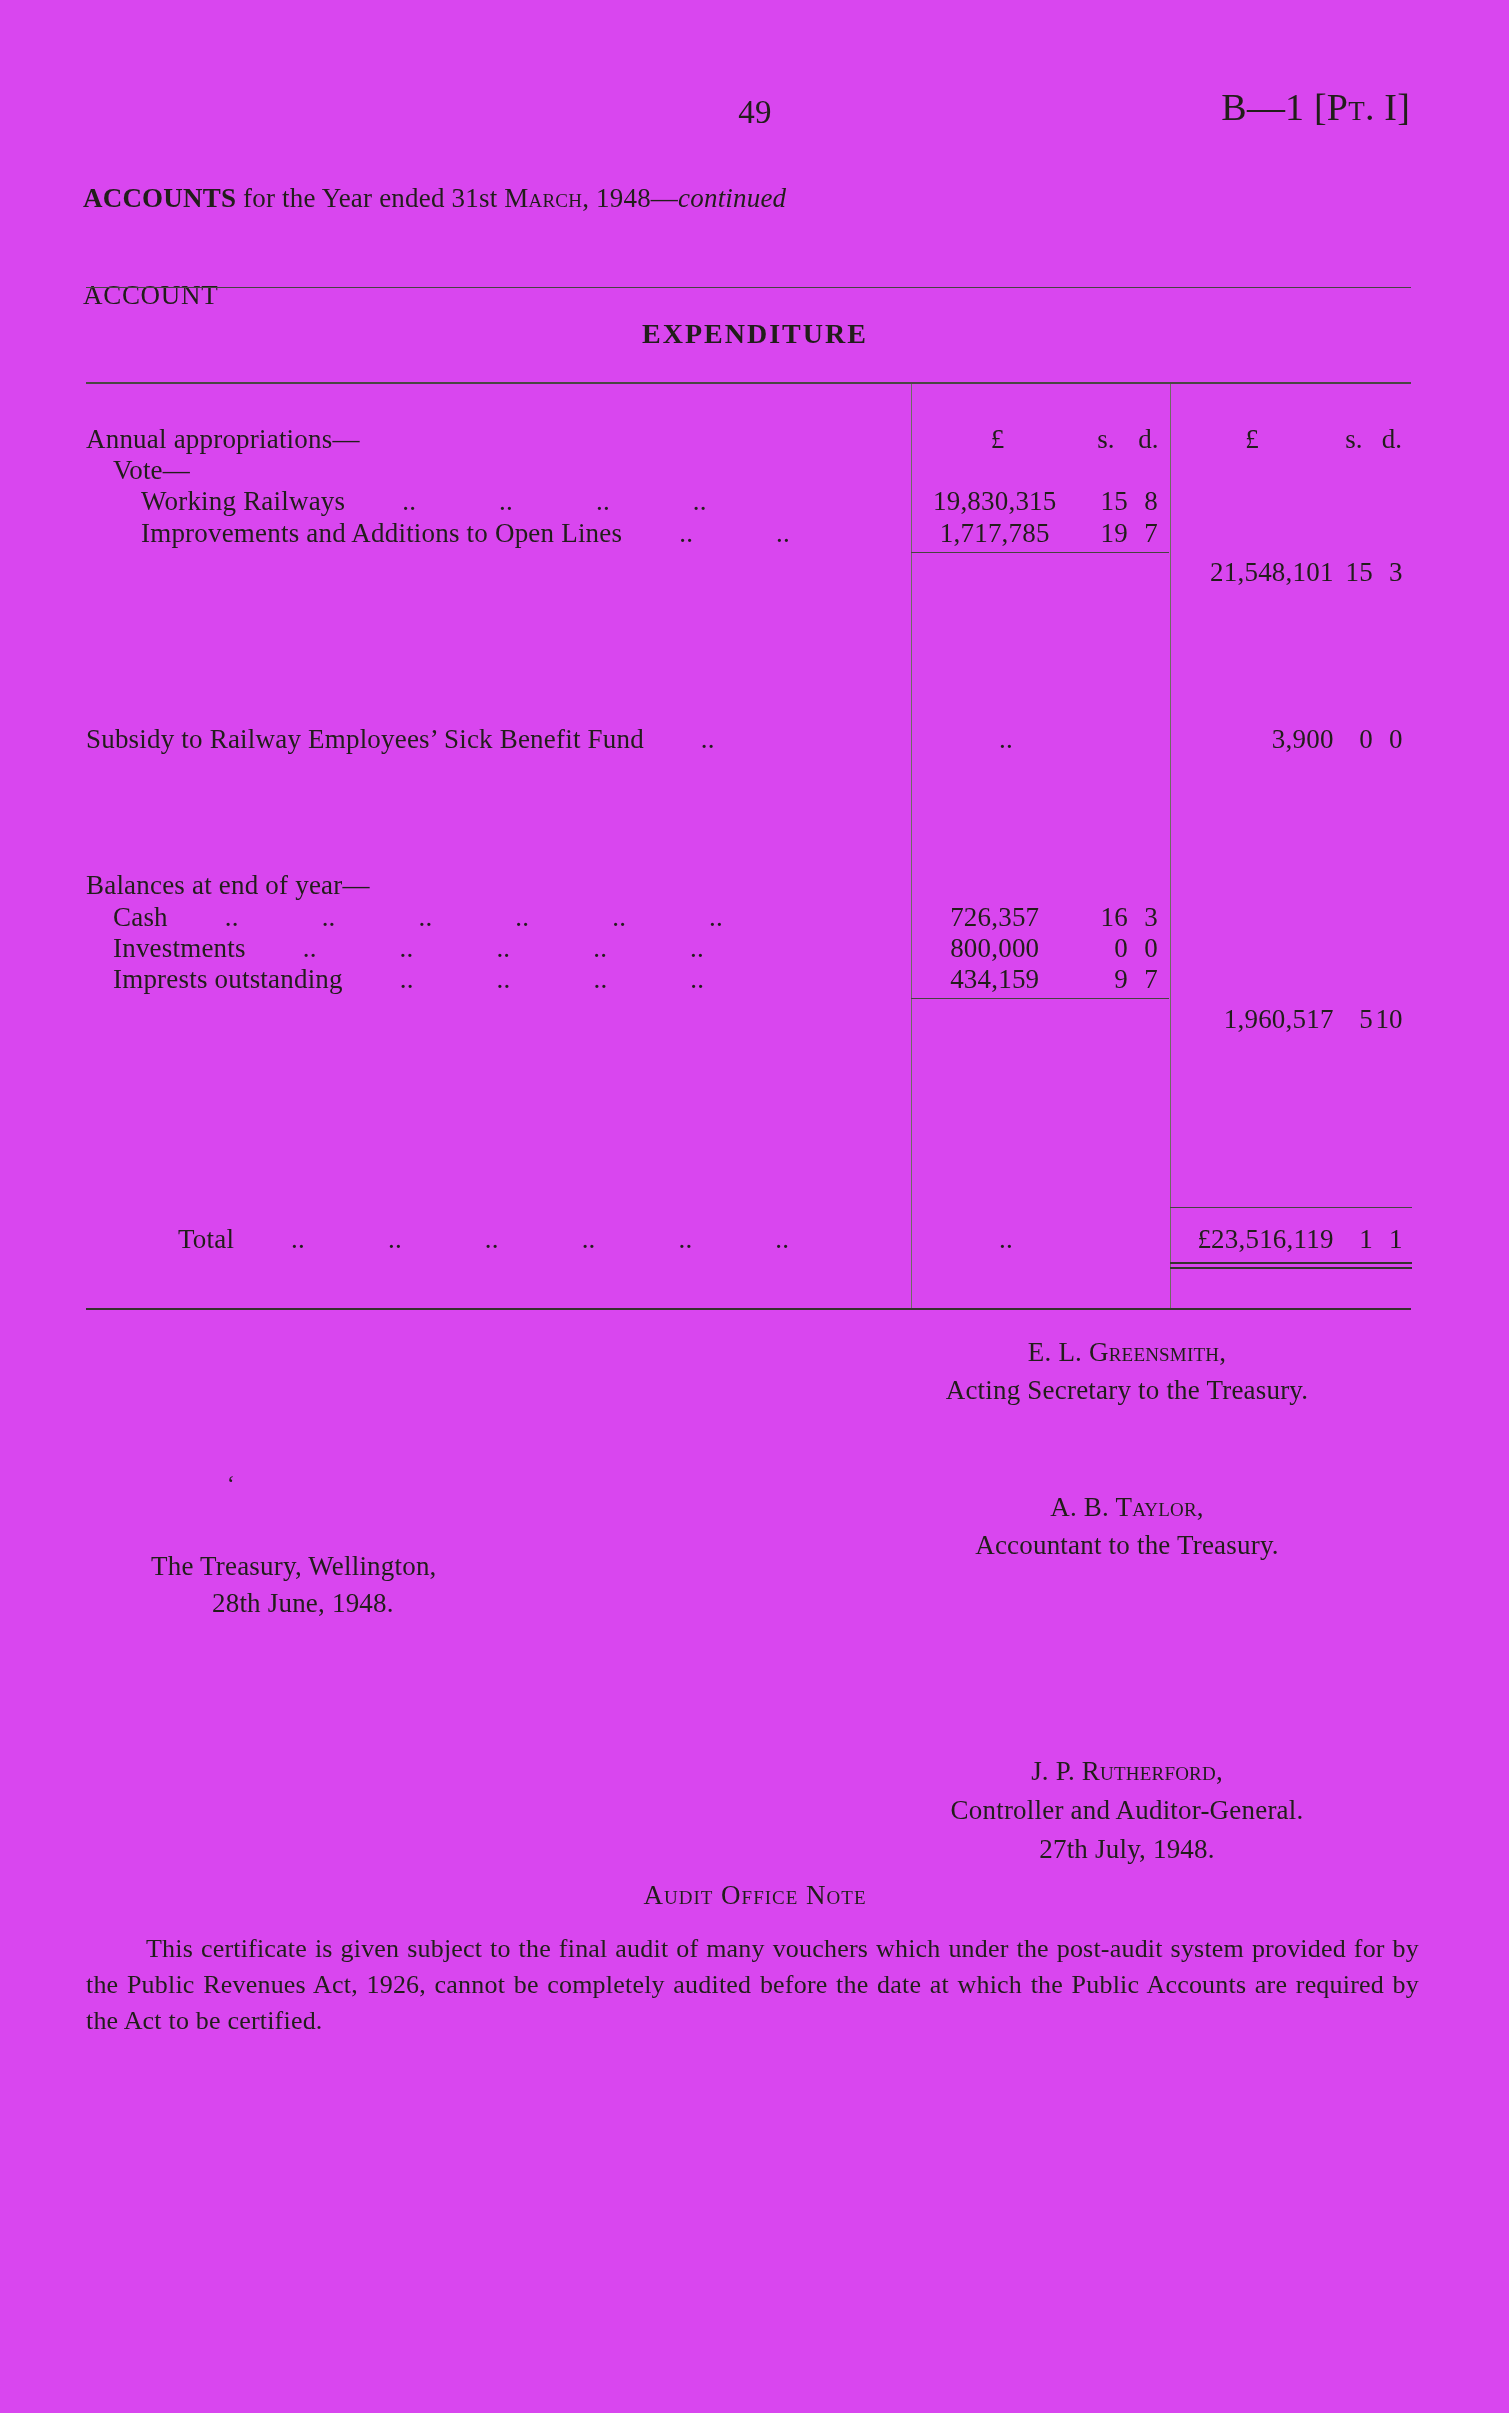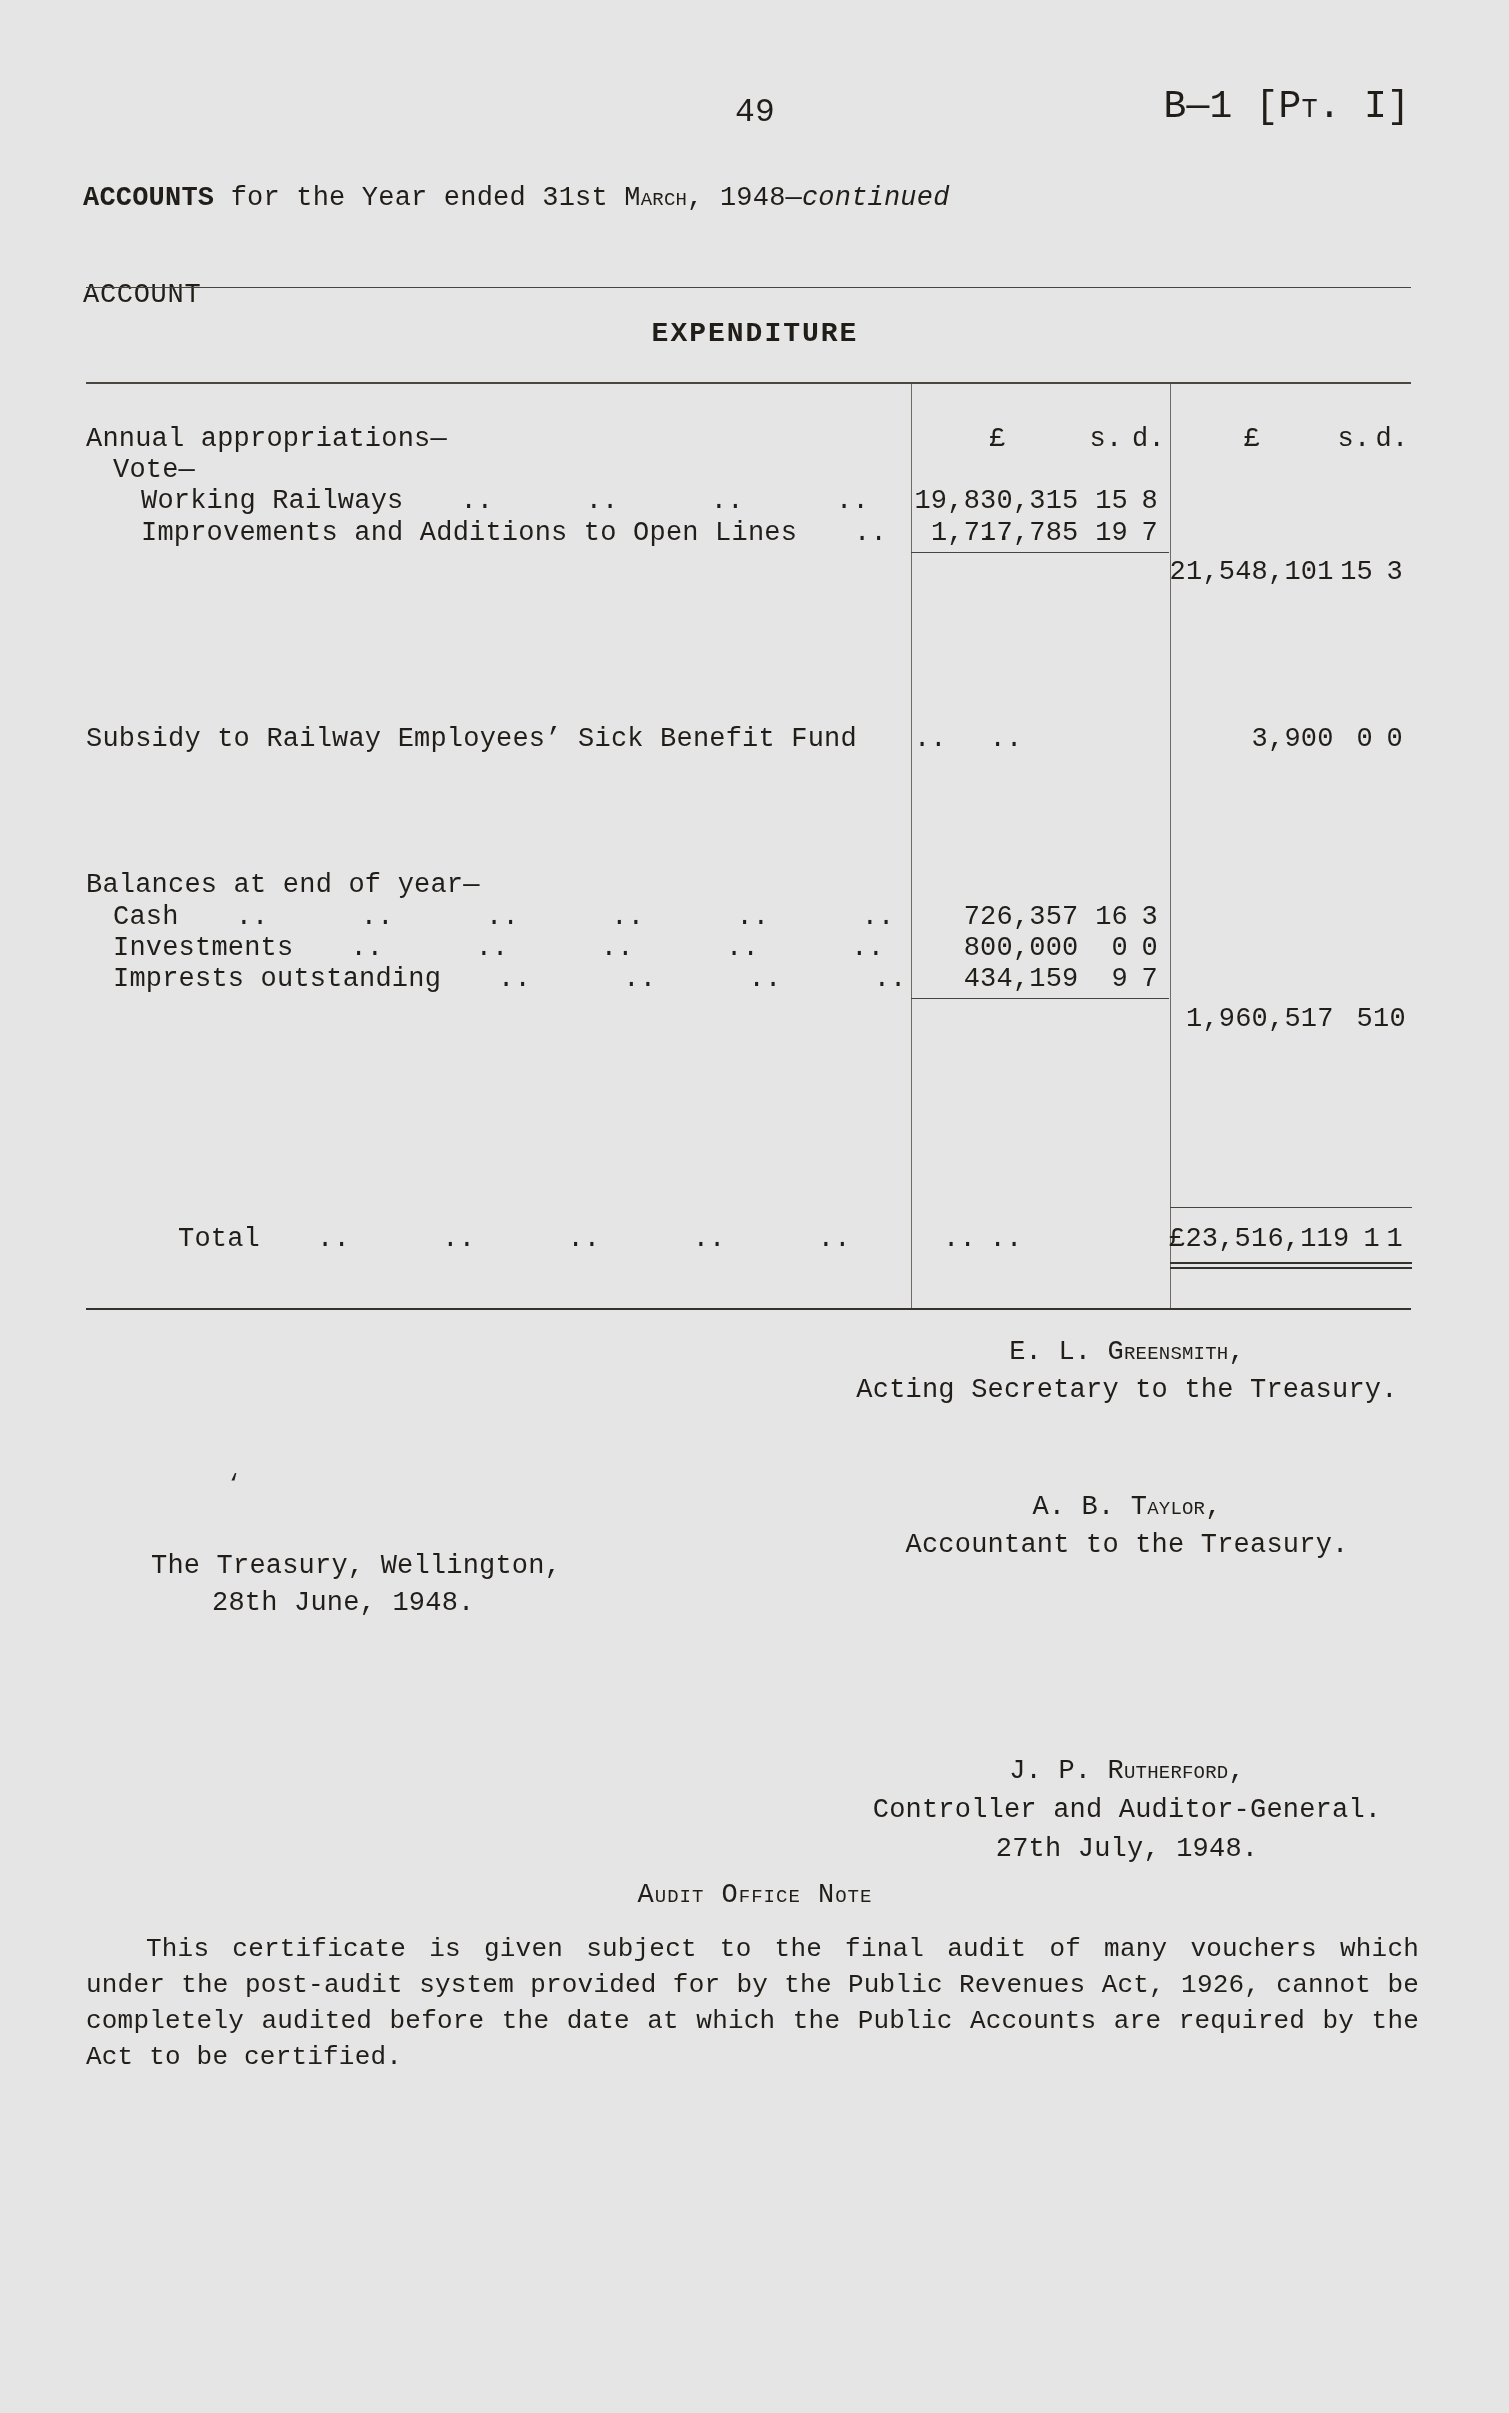--- a/index.html
+++ b/index.html
@@ -1,20 +1,20 @@
 <!DOCTYPE html>
 <html style="font-size:11px"><head>
 <meta charset="utf-8">
 <style>
   * { margin:0; padding:0; box-sizing:border-box; }
   html,body { background:#9a9a9a; }
   .page {
     position:relative; width:1510px; height:2413px; margin:0 auto;
-    background:#e5e5e5; color:#211e1a;
-    font-family:Liberation Mono, monospace;
+    background:#d946ef; color:#211e1a;
+    font-family:Liberation Serif, serif;
     font-size:27px; letter-spacing:0.2px; overflow:hidden;
   }
   .abs { position:absolute; white-space:nowrap; }
   .b { font-weight:bold; }
   .i { font-style:italic; }
   .sc { font-variant:small-caps; }
   .center { left:0; width:100%; text-align:center; }
 
   .page-number { top:94px; font-size:33px; }
   .doc-ref { top:85px; right:100px; font-size:38px; font-variant:small-caps;margin-left:20px; }
@@ -34,21 +34,21 @@
   }
   .vline { position:absolute; top:0; bottom:0; width:1.4px; background:#6e6a64; }
   .v1 { left:825px; } .v2 { left:1084px; }
 
   .row { position:absolute; left:0; width:100%; display:flex; line-height:31px; white-space:nowrap; }
   .desc { width:825px; }
   .ind1 { padding-left:27px; } .ind2 { padding-left:55px; } .indT { padding-left:92px; }
   .leader { word-spacing:76px; margin-left:57px; color:#211e1a; }
 
   .m1 { width:258px; display:flex; }
-  .m1 .p { flex:1; text-align:right; padding-right:5.5px; }
+  .m1 .p { flex:1; text-align:center; padding-right:5.5px; }
   .m1 .s { width:44px; text-align:right; }
   .m1 .d { width:41px; text-align:right; padding-right:11px; }
 
   .m2 { width:242px; display:flex; }
   .m2 .p { flex:1; text-align:right; padding-right:1.4px; }
   .m2 .s { width:38px; text-align:right; }
   .m2 .d { width:38px; text-align:right; padding-right:8.2px; }
 
   .m1.hdr .p,.m1.hdr .s,.m1.hdr .d,
   .m2.hdr .p,.m2.hdr .s,.m2.hdr .d { text-align:center; padding:0; }

